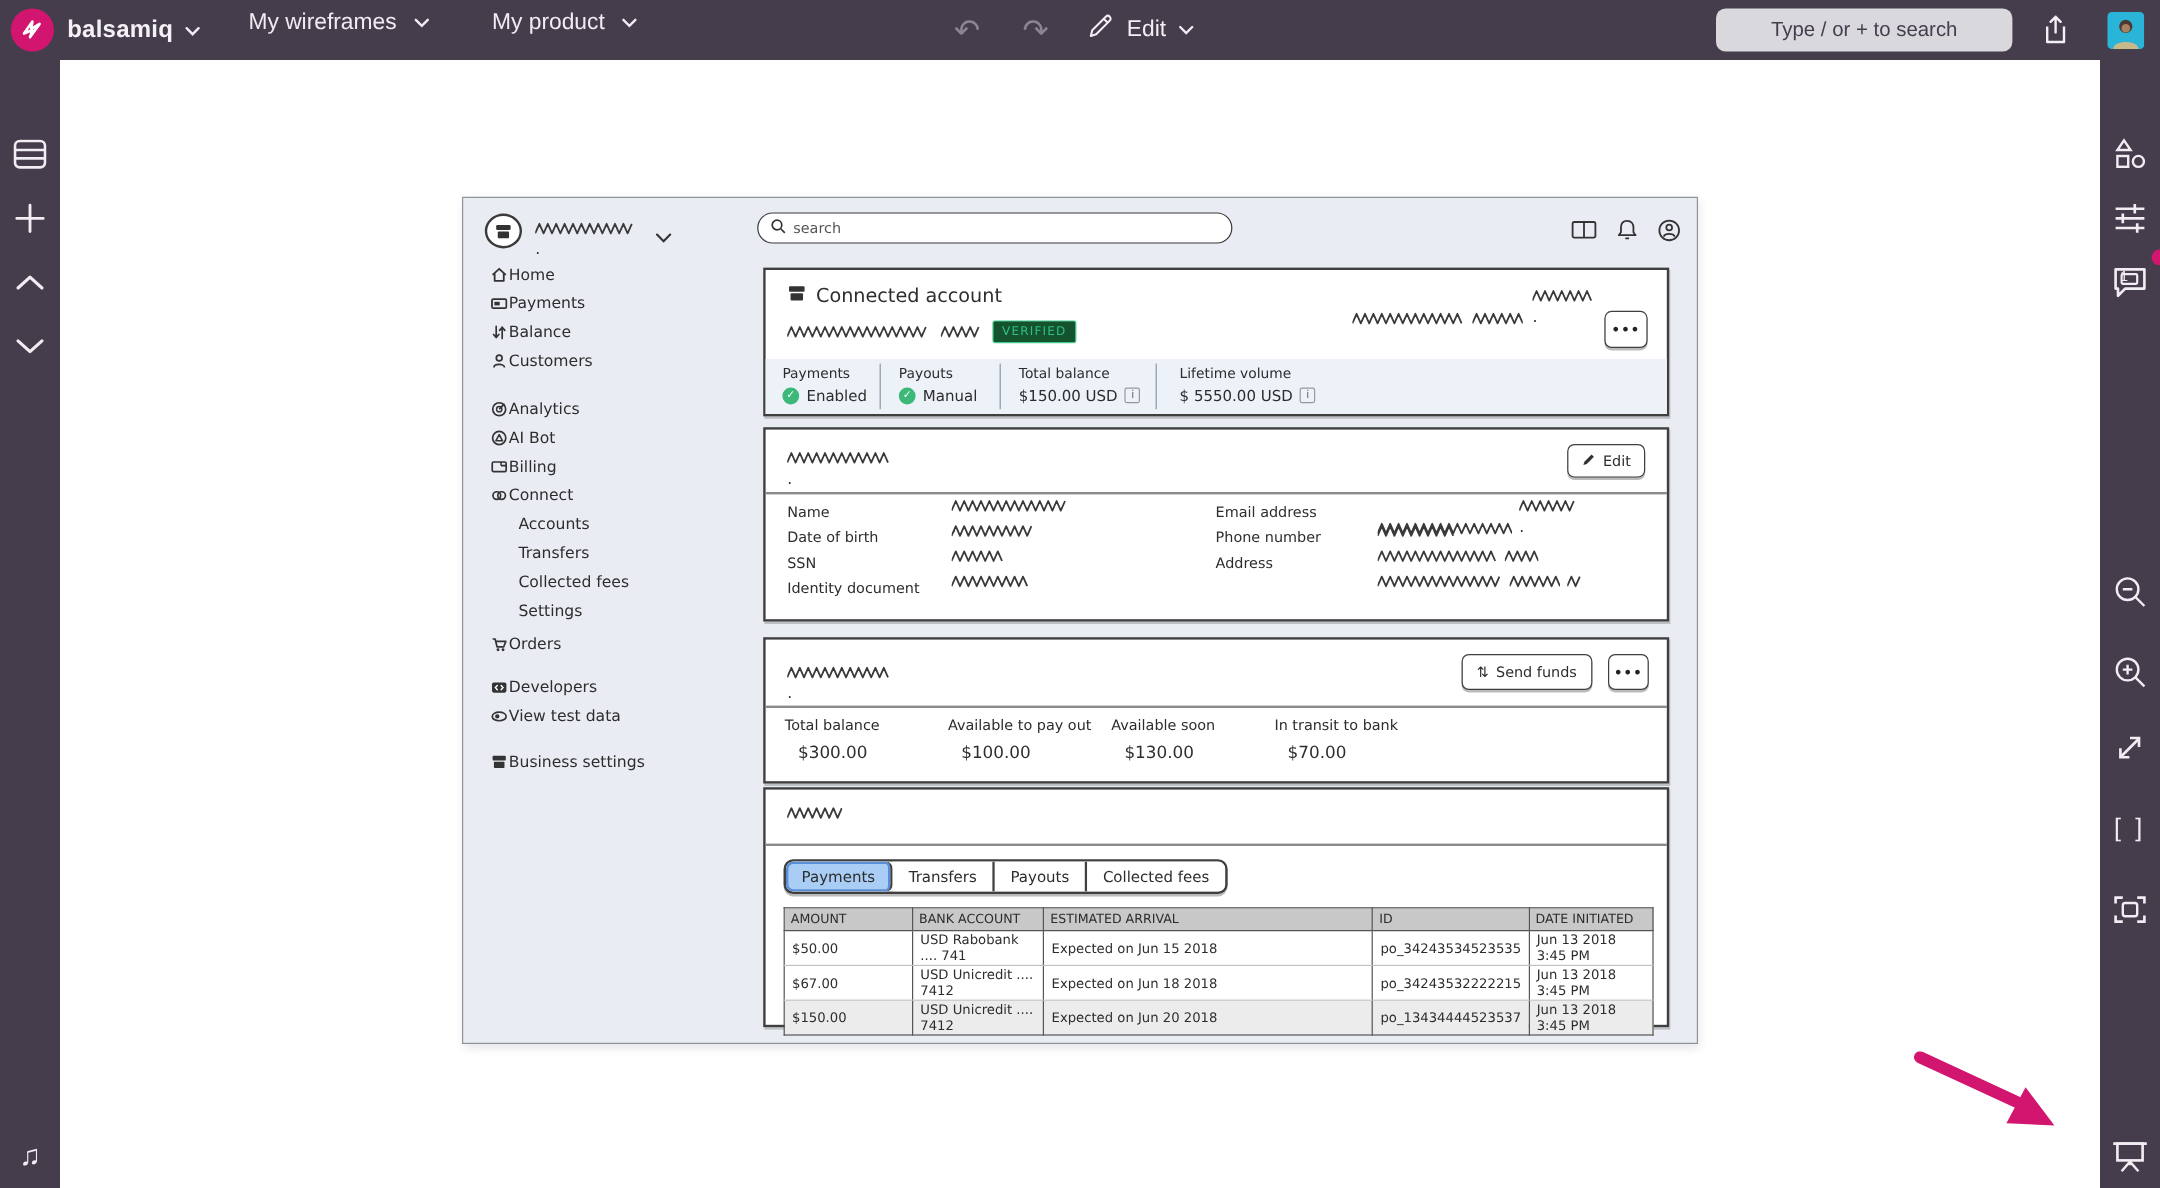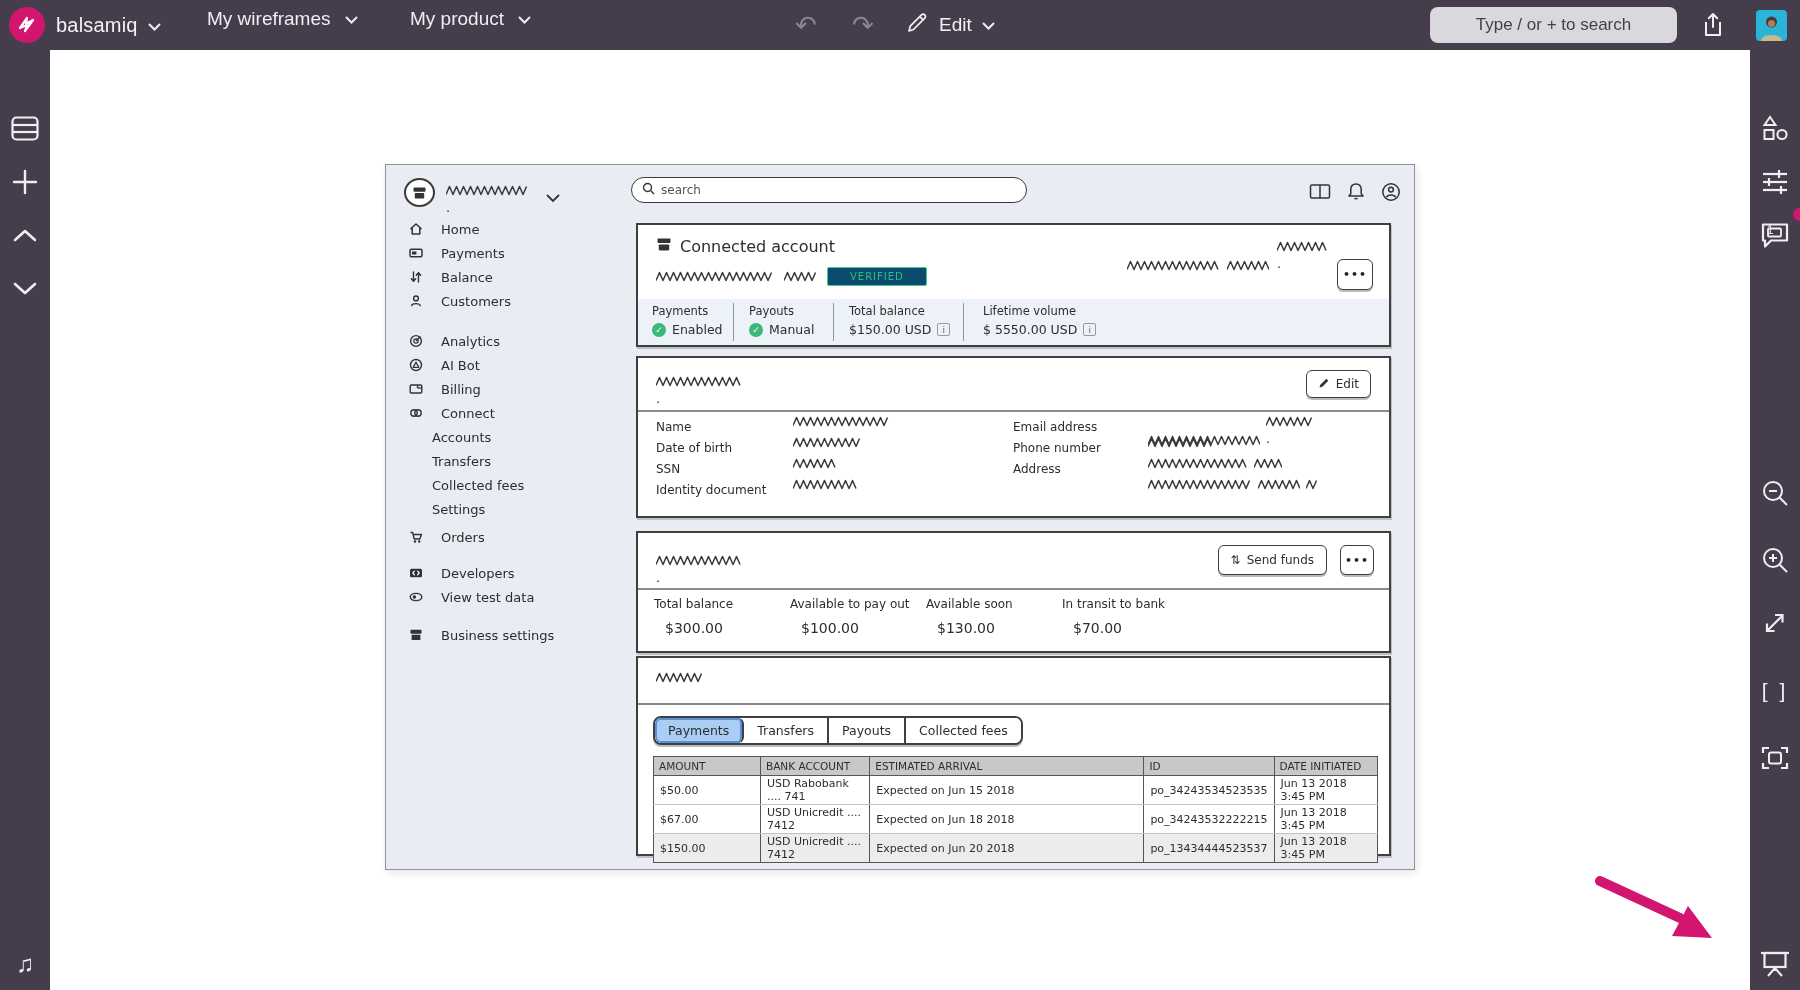--- a/index.html
+++ b/index.html
@@ -3,21 +3,21 @@
 <meta charset="utf-8">
 <style>
   * { margin:0; padding:0; box-sizing:border-box; }
   html,body { background:#fff; }
   body { font-family:"Liberation Sans","DejaVu Sans",sans-serif; }
   #app { position:relative; width:1800px; height:990px; background:#fff; overflow:hidden; }
 
   
   .topbar { position:absolute; left:0; top:0; width:1800px; height:50px; background:#453d4c; z-index:30; }
   .logo { position:absolute; left:9px; top:7px; width:36px; height:36px; border-radius:50%; background:#d2156e; display:flex; align-items:center; justify-content:center; }
-  .brand { position:absolute; left:56px; top:0; height:50px; display:flex; align-items:center; color:#f4f1f7; font-size:20px; font-weight:400; letter-spacing:.2px; }
+  .brand { position:absolute; left:56px; top:0; height:50px; display:flex; align-items:center; color:#f4f1f7; font-size:20px; font-weight:700; letter-spacing:.2px; }
   .tmenu { position:absolute; top:0; height:38px; display:flex; align-items:center; gap:14px; color:#efecf3; font-size:19px; cursor:default; }
   .chev { display:inline-block; }
   .undoredo { position:absolute; top:12px; font-size:26px; color:#8b8492; line-height:26px; }
   .editgrp { position:absolute; left:905px; top:0; height:50px; display:flex; align-items:center; gap:10px; color:#f2eff5; font-size:19px; }
   .searchpill { position:absolute; left:1430px; top:7px; width:247px; height:36px; background:#d9d8dd; border-radius:8px; color:#463d4e; font-size:17px; display:flex; align-items:center; justify-content:center; }
   .shareicon { position:absolute; left:1700px; top:11px; }
   .avatar { position:absolute; left:1756px; top:10px; width:31px; height:31px; border-radius:4px; overflow:hidden; }
 
   
   .leftbar { position:absolute; left:0; top:50px; width:50px; height:940px; background:#453d4c; z-index:25; }
@@ -37,36 +37,36 @@
   .wire { position:absolute; left:385px; top:164px; width:1030px; height:706px; background:#e9ecf2; border:1px solid #8f949b; box-shadow:2px 3px 8px rgba(0,0,0,.10); color:#2d2d2d; }
   .wire, .wire * { font-family:"DejaVu Sans",sans-serif; }
 
   .wf-logo { position:absolute; left:18px; top:13px; width:31px; height:29px; border:2px solid #3a3a3a; border-radius:50%; background:#fff; display:flex; align-items:center; justify-content:center; }
   .wf-brandsq { position:absolute; left:60px; top:20px; display:flex; align-items:flex-end; gap:5px; }
   .wf-chev { position:absolute; left:160px; top:23px; }
   .wf-search { position:absolute; left:245px; top:12px; width:396px; height:26px; border:1.6px solid #3a3a3a; border-radius:13px; background:#fff; display:flex; align-items:center; padding:0 10px; gap:6px; font-size:12px; color:#555; }
   .wf-topicons { position:absolute; left:922px; top:16px; display:flex; gap:13px; }
 
   .wf-nav { position:absolute; left:22px; top:52px; width:212px; font-size:13px; }
-  .wnav-item { height:24px; display:flex; align-items:center; gap:18px; }
+  .wnav-item { height:24px; display:flex; align-items:center; gap:1px; }
   .wnav-item .wicon { width:15px; display:flex; justify-content:center; }
   .wnav-item.indent { padding-left:24px; }
   .mt16 { margin-top:16px; } .mt4 { margin-top:4px; } .mt12 { margin-top:12px; } .mt14 { margin-top:14px; }
 
   .card { position:absolute; left:250px; width:755px; background:#fff; border:2px solid #3f3f3f; box-shadow:1px 2px 0 rgba(60,60,60,.25); }
   .card1 { top:58px; height:124px; }
   .card2 { top:191px; height:162px; }
   .card3 { top:366px; height:122px; }
   .card4 { top:491px; height:200px; }
 
   .ca-head { position:absolute; left:18px; top:12px; display:flex; align-items:center; gap:8px; font-size:16px; }
   .ca-sq-tr { position:absolute; right:62px; top:16px; display:flex; align-items:flex-end; gap:8px; }
   .morebtn { position:absolute; width:36px; height:31px; border:1.6px solid #3f3f3f; border-radius:6px; background:#fff; box-shadow:0 2px 0 rgba(60,60,60,.35); display:flex; align-items:center; justify-content:center; font-size:11px; font-weight:700; letter-spacing:1px; color:#222; }
   .ca-name { position:absolute; left:18px; top:42px; display:flex; align-items:center; gap:10px; }
-  .vbadge { border:1.6px solid #45c98f; color:#2fbf83; font-size:10px; letter-spacing:1px; padding:3px 22px; border-radius:2px; background:#0c4a6e; }
+  .vbadge { border:1.6px solid #45c98f; color:#2fbf83; font-size:10px; letter-spacing:1px; padding:3px 7px; border-radius:2px; background:#14532d; }
   .ca-stats { position:absolute; left:0; right:0; bottom:0; height:46px; background:#edf1f8; display:flex; }
   .stat { position:relative; padding-top:5px; }
   .stat .slabel { font-size:11.5px; color:#2d2d2d; }
   .stat .sval { margin-top:4px; display:flex; align-items:center; gap:6px; font-size:12.5px; }
   .vdiv { width:1px; background:#8d96a8; margin:4px 0; }
   .checkc { width:14px; height:14px; border-radius:50%; background:#3cb878; color:#fff; font-size:9px; display:flex; align-items:center; justify-content:center; }
   .infoi { width:13px; height:13px; border:1px solid #999; border-radius:2px; color:#666; font-size:9px; display:flex; align-items:center; justify-content:center; }
 
   .cardtitle { position:absolute; left:18px; top:18px; display:flex; align-items:flex-end; gap:4px; }
   .hdiv { position:absolute; left:0; right:0; height:2px; background:#8a8a8a; }

